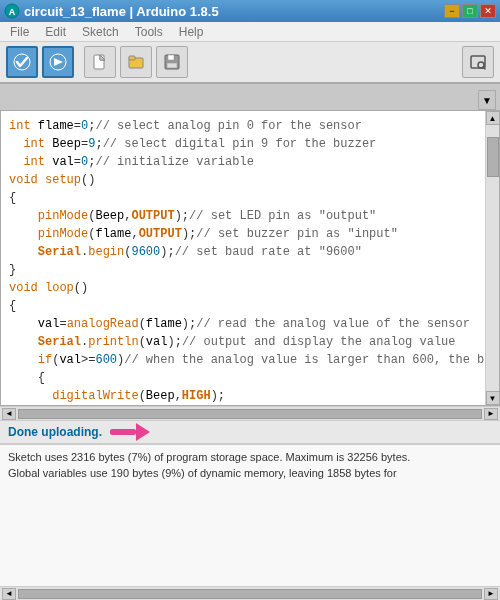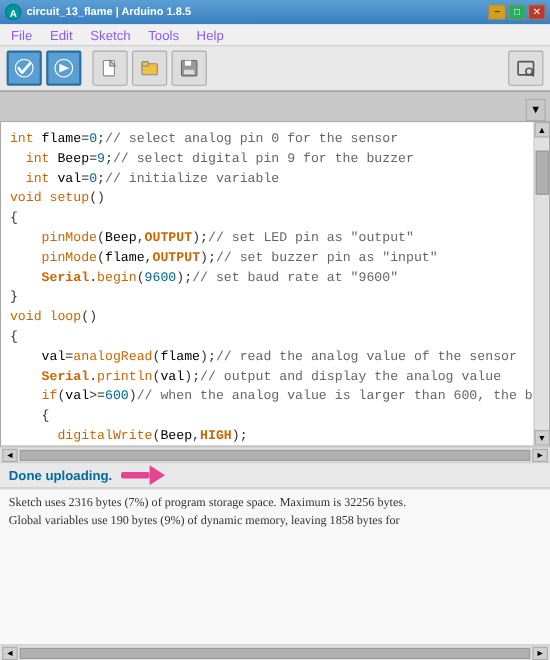--- a/index.html
+++ b/index.html
@@ -22,21 +22,21 @@
       justify-content: space-between;
       padding: 0 4px;
       user-select: none;
     }
     #title-bar-left {
       display: flex;
       align-items: center;
       gap: 4px;
     }
     #title-text {
-      font-size: 10px;
+      font-size: 13px;
       font-weight: bold;
     }
     #title-buttons {
       display: flex;
       gap: 2px;
     }
     .title-btn {
       width: 16px;
       height: 14px;
       background: #d4a017;
@@ -58,21 +58,21 @@
       border-bottom: 1px solid #ccc;
       height: 20px;
       display: flex;
       align-items: center;
       padding: 0 2px;
     }
     .menu-item {
       padding: 2px 8px;
       font-size: 12px;
       cursor: pointer;
-      color: #8b5cf6;
+      color: #737373;
     }
 
     
     #toolbar {
       background: #e8e8e8;
       border-bottom: 2px solid #aaa;
       height: 42px;
       display: flex;
       align-items: center;
       padding: 4px 6px;
@@ -240,21 +240,21 @@
       font-weight: bold;
       color: #0369a1;
     }
 
     
     #console-area {
       background: #f8f8f8;
       flex: 1;
       overflow: hidden;
       padding: 4px 8px;
-      font-family: Liberation Serif, serif;
+      font-family: Liberation Sans, sans-serif;
       font-size: 11px;
       line-height: 16px;
       color: #333;
       height: 68px;
       border-top: 1px solid #ccc;
     }
 
     
     #bottom-scroll {
       height: 14px;

